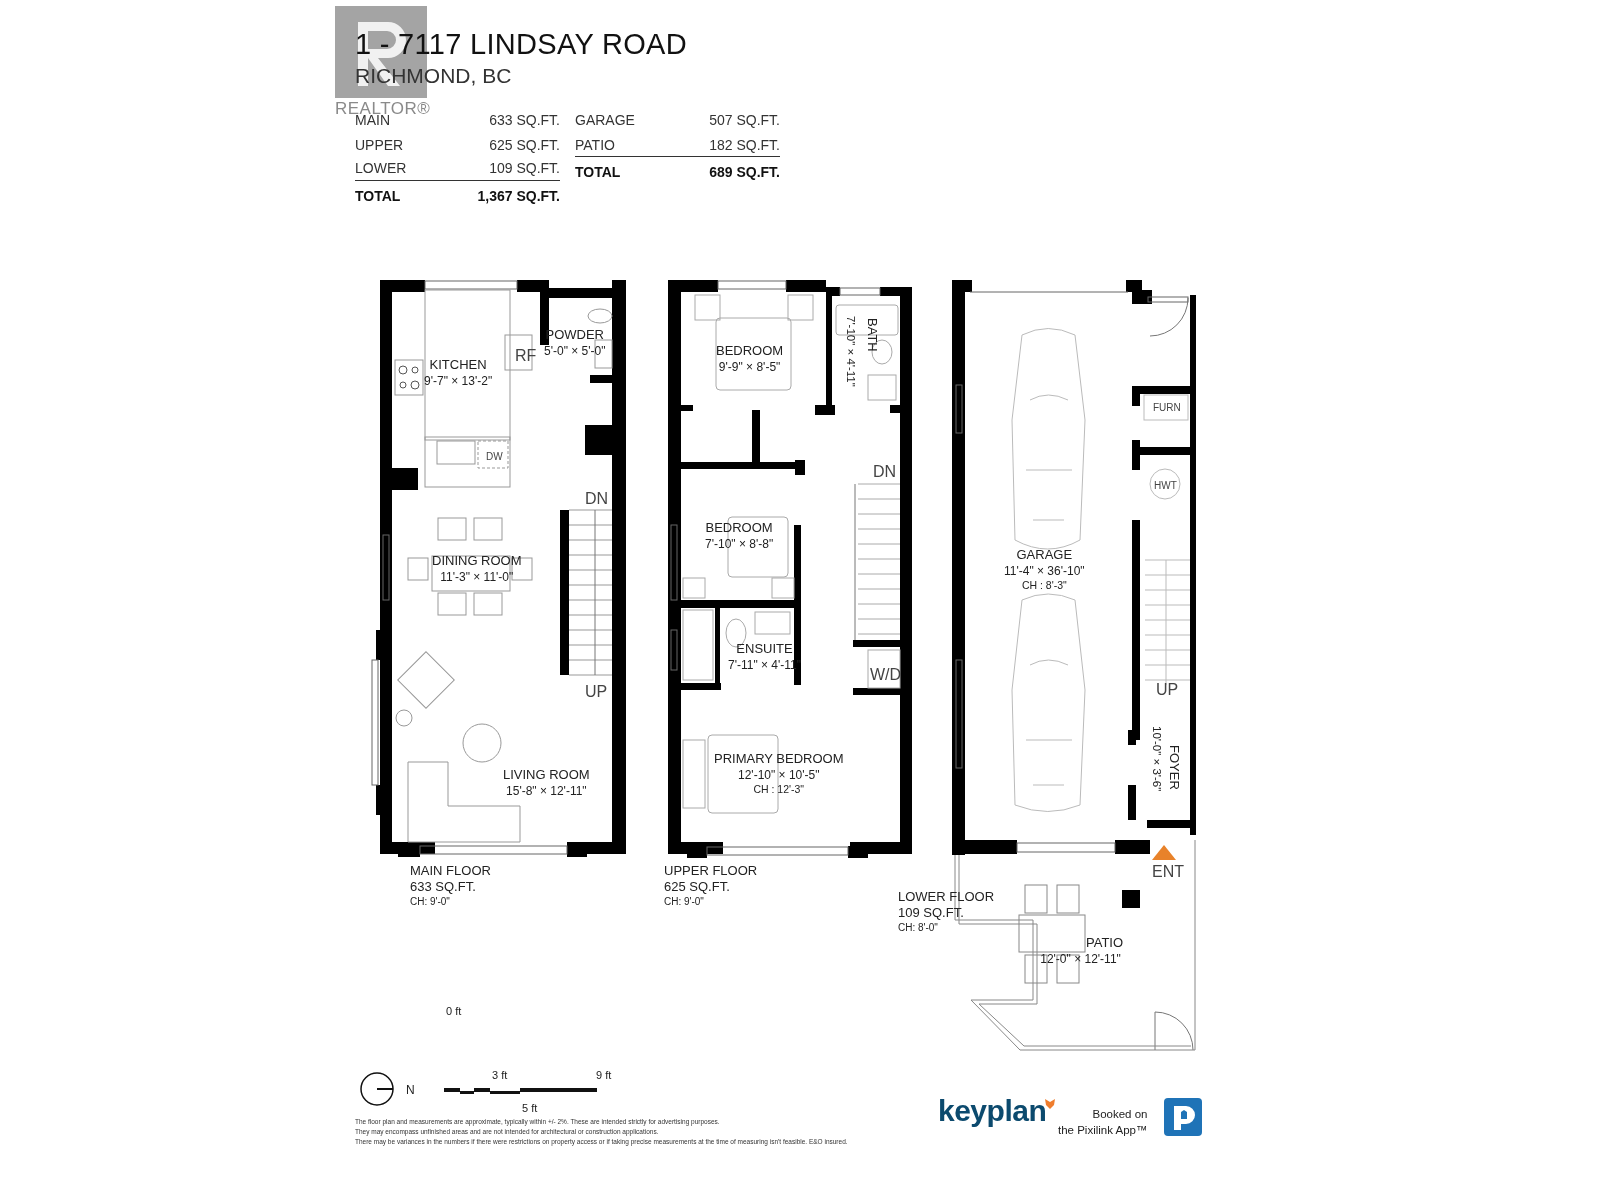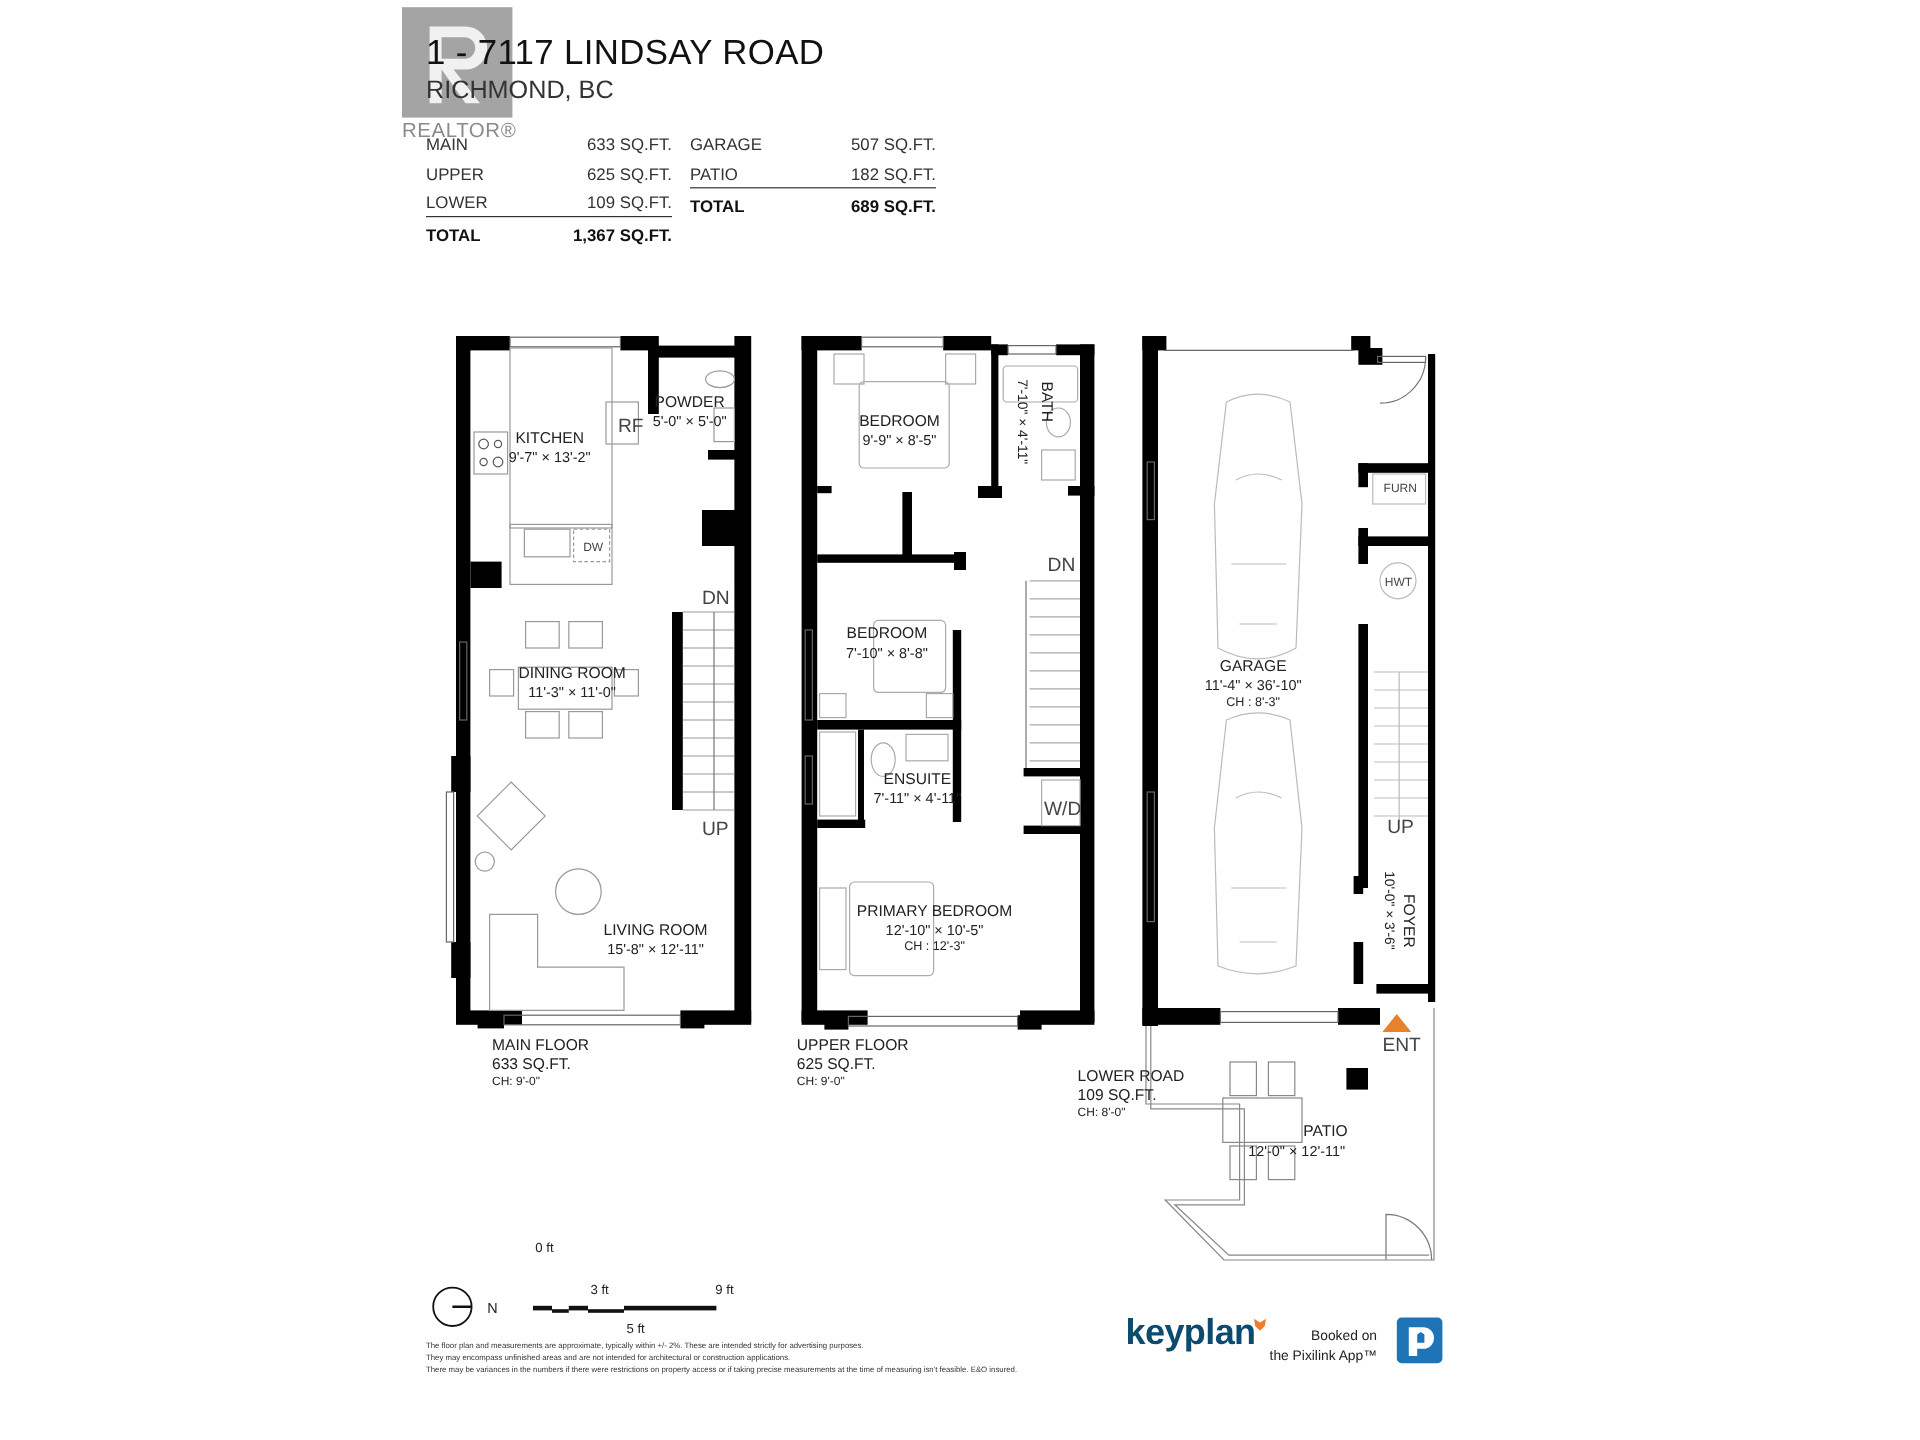--- a/index.html
+++ b/index.html
@@ -297,32 +297,32 @@
 <div class="room-label small" style="left:1154px; top:479px; font-size:10px;text-align:center;">HWT</div>
 <div class="room-label small" style="left:1156px; top:680px;">UP</div>
 <div class="room-label" style="left:1182px; top:745px; transform:rotate(90deg); transform-origin:left top;">FOYER</div>
 <div class="room-label dim" style="left:1164px; top:726px; transform:rotate(90deg); transform-origin:left top; font-size:11.5px;">10'-0" × 3'-6"</div>
 <div class="room-label small" style="left:1152px; top:862px;">ENT</div>
 <div class="room-label" style="left:1038px; top:935px;">
   <div style="padding-left:48px;">PATIO</div>
   <div class="dim">12'-0"  ×  12'-11"</div>
 </div>
 <div class="floor-caption" style="left:898px; top:889px;">
-  <div>LOWER ROAD</div>
+  <div>LOWER FLOOR</div>
   <div>109 SQ.FT.</div>
   <div class="ch">CH: 8'-0"</div>
 </div>
 
 <svg class="abs" style="left:358px; top:1070px;" width="40" height="40">
   <circle cx="19" cy="19" r="16" fill="none" stroke="#111" stroke-width="1.5"></circle>
   <line x1="19" y1="19" x2="35" y2="19" stroke="#111" stroke-width="2"></line>
 </svg>
 <div class="abs" style="left:406px; top:1083px; font-size:12px; color:#222;">N</div>
 
-<div class="abs" style="left:446px; top:1034px; font-size:11px; color:#222;">0 ft</div>
+<div class="abs" style="left:446px; top:1005px; font-size:11px; color:#222;">0 ft</div>
 <div class="abs" style="left:492px; top:1069px; font-size:11px; color:#222;">3 ft</div>
 <div class="abs" style="left:522px; top:1069px; font-size:11px; color:#222;margin-top:33px;">5 ft</div>
 <div class="abs" style="left:596px; top:1069px; font-size:11px; color:#222;">9 ft</div>
 <svg class="abs" style="left:444px; top:1088px;" width="180" height="12">
   <rect x="0" y="0" width="16" height="4" fill="#111"></rect>
   <rect x="16" y="3" width="14" height="3" fill="#111"></rect>
   <rect x="30" y="0" width="16" height="4" fill="#111"></rect>
   <rect x="46" y="3" width="30" height="3" fill="#111"></rect>
   <rect x="76" y="0" width="77" height="4" fill="#111"></rect>
 </svg>

